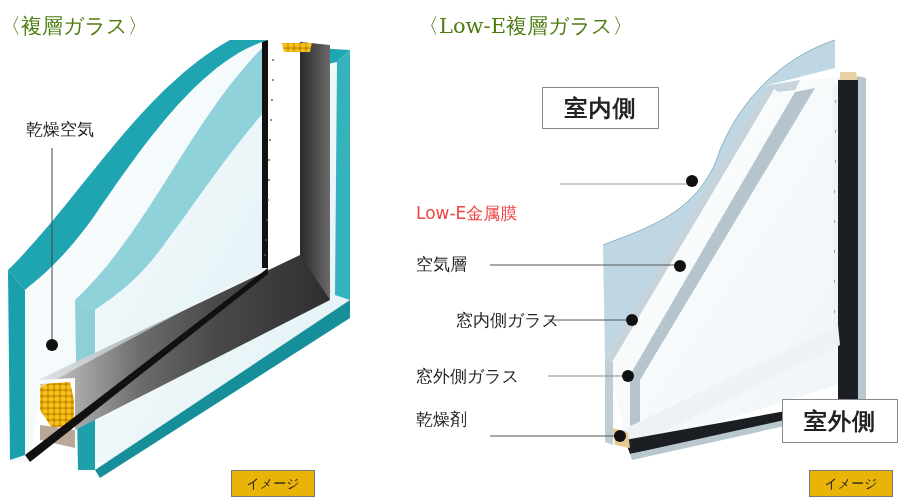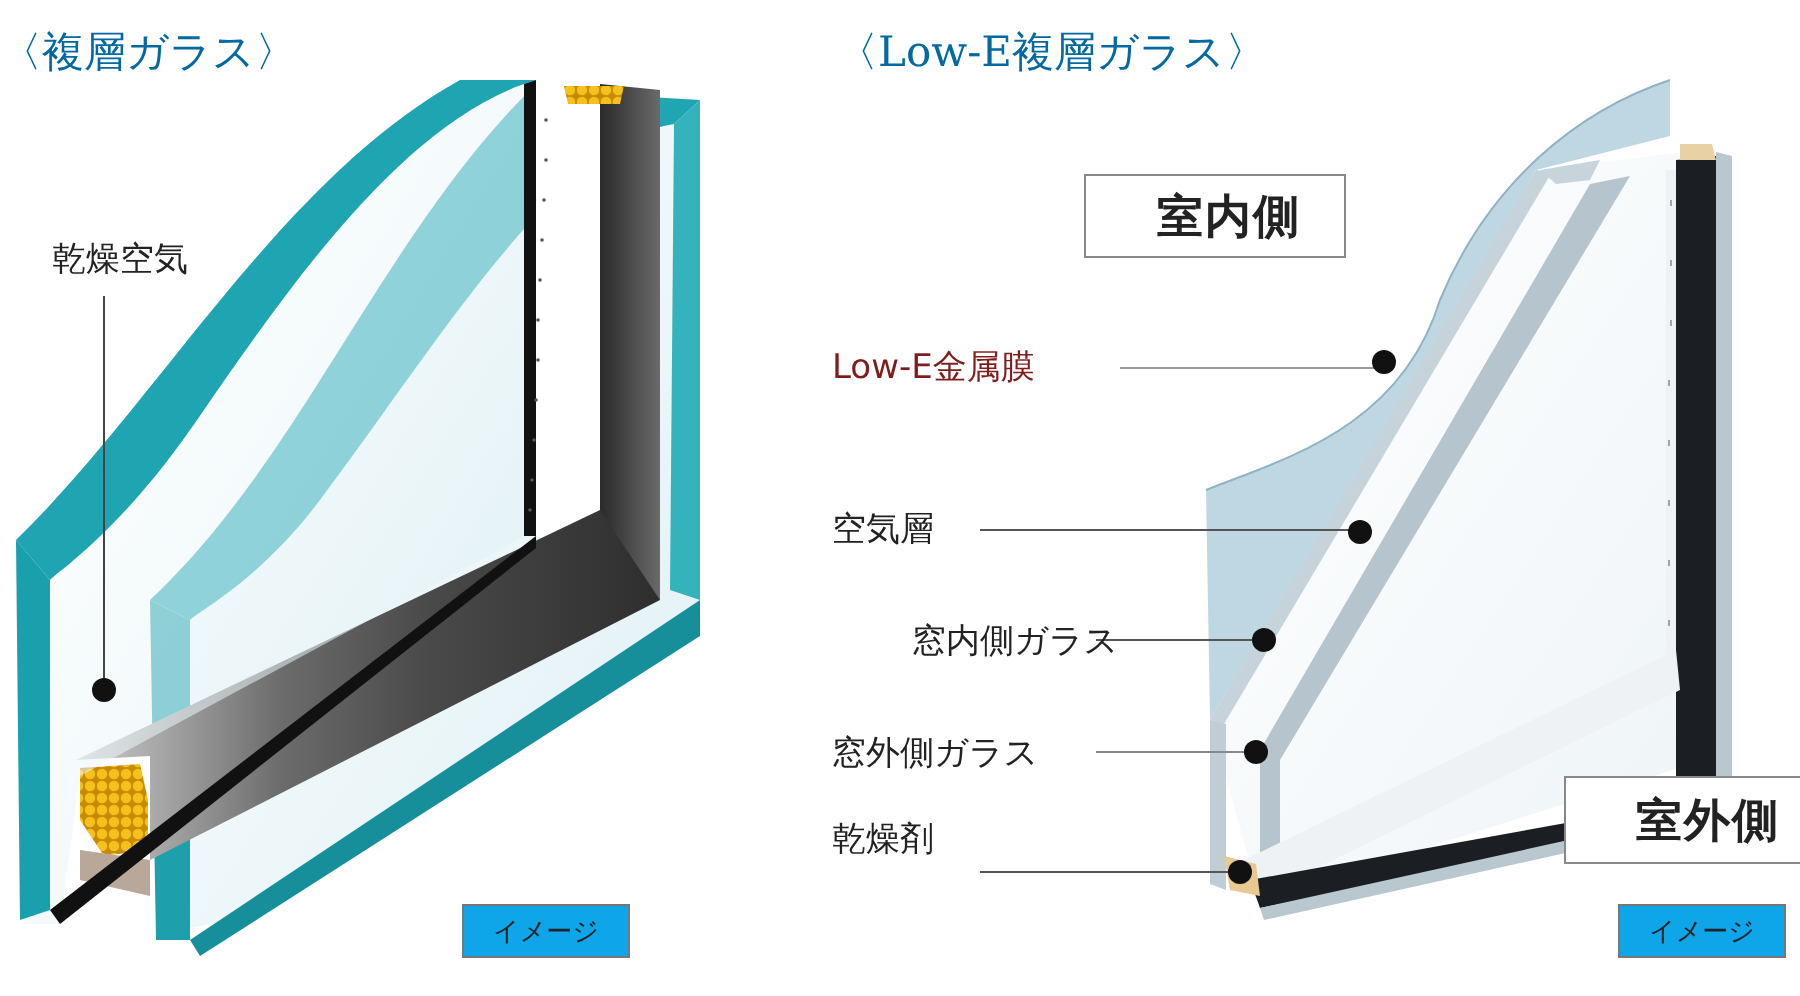--- a/index.html
+++ b/index.html
@@ -1,25 +1,25 @@
 <!DOCTYPE html>
 <html><head>
 <meta charset="utf-8">
 <style>
   html, body { margin: 0; padding: 0; background: #ffffff; }
   body { width: 900px; height: 498px; position: relative; overflow: hidden;
          font-family: "DejaVu Sans", "Liberation Sans", sans-serif; color: #222; }
   .abs { position: absolute; }
-  .title { font-family: "DejaVu Serif", "Liberation Serif", serif; font-size: 21px; color: #0369a1; white-space: nowrap; letter-spacing: 0px; }
+  .title { font-family: "DejaVu Serif", "Liberation Serif", serif; font-size: 21px; color: #4d7c0f; white-space: nowrap; letter-spacing: 0px; }
   .label { font-size: 17px; color: #222; white-space: nowrap; }
-  .label-red { color: #7f1d1d; }
+  .label-red { color: #ef4444; margin-top: 30px; }
   .side-box { border: 1px solid #888; background: #fff; font-size: 23px; font-weight: bold; color: #222;
-              display: flex; align-items: center; justify-content: center; letter-spacing: 1px; padding-left: 14px; }
-  .image-box { border: 1px solid #777; background: #0ea5e9; font-size: 13px; color: #222;
-               display: flex; align-items: center; justify-content: center; }
+              display: flex; align-items: center; justify-content: center; letter-spacing: 1px; }
+  .image-box { border: 1px solid #777; background: #eab308; font-size: 13px; color: #222;
+               display: flex; align-items: center; justify-content: center; margin-top: 18px; }
   svg { position: absolute; left: 0; top: 0; }
 </style>
 </head>
 <body>
 
 <svg width="900" height="498" viewBox="0 0 900 498">
   <defs>
     <linearGradient id="paneFill" x1="0" y1="0" x2="1" y2="1">
       <stop offset="0" stop-color="#ffffff"></stop>
       <stop offset="1" stop-color="#d7ecf2"></stop>
@@ -135,20 +135,20 @@
   <line x1="490" y1="436" x2="618" y2="436" stroke="#555" stroke-width="1"></line>
   <circle cx="620" cy="436" r="6" fill="#111"></circle>
 </svg>
 
 <div class="abs title" style="left:0px; top:12px;">〈複層ガラス〉</div>
 <div class="abs label" style="left:12px; top:118px;margin-left:14px;">乾燥空気</div>
 <div class="abs image-box" style="left:231px; top:452px; width:82px; height:25px;">イメージ</div>
 
 <div class="abs title" style="left:418px; top:12px;">〈Low-E複層ガラス〉</div>
 <div class="abs side-box" style="left:542px; top:87px; width:115px; height:40px;">室内側</div>
-<div class="abs side-box" style="left:782px; top:388px; width:114px; height:42px;">室外側</div>
+<div class="abs side-box" style="left:782px; top:399px; width:114px; height:42px;">室外側</div>
 
 <div class="abs label label-red" style="left:416px; top:172px;">Low-E金属膜</div>
 <div class="abs label" style="left:416px; top:253px;text-align:center;">空気層</div>
 <div class="abs label" style="left:416px; top:309px;margin-left:40px;">窓内側ガラス</div>
 <div class="abs label" style="left:416px; top:365px;">窓外側ガラス</div>
 <div class="abs label" style="left:416px; top:408px;">乾燥剤</div>
 <div class="abs image-box" style="left:809px; top:452px; width:82px; height:25px;">イメージ</div>
 
 </body></html>

